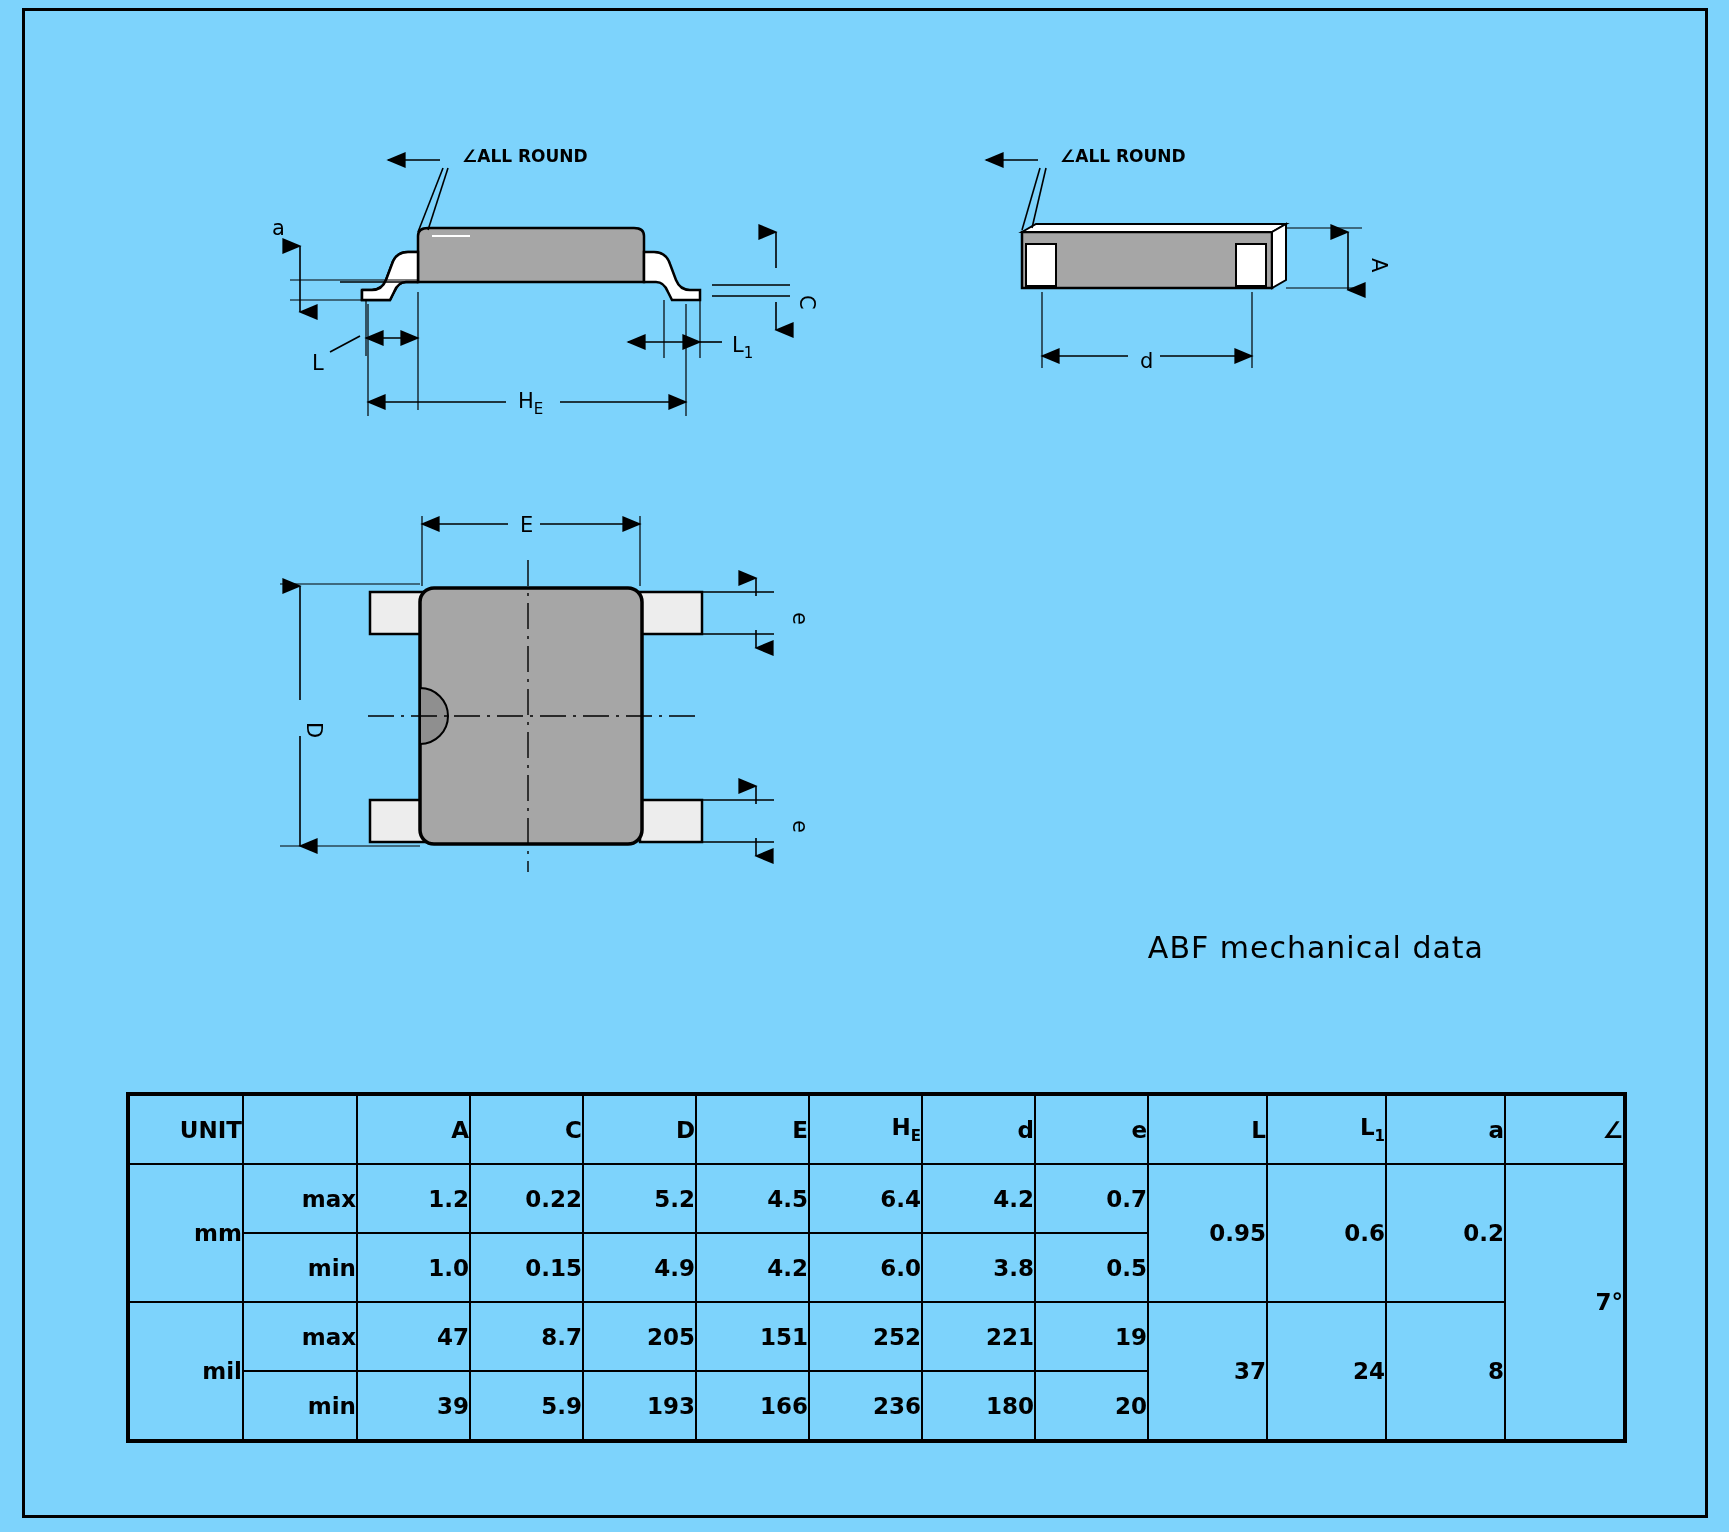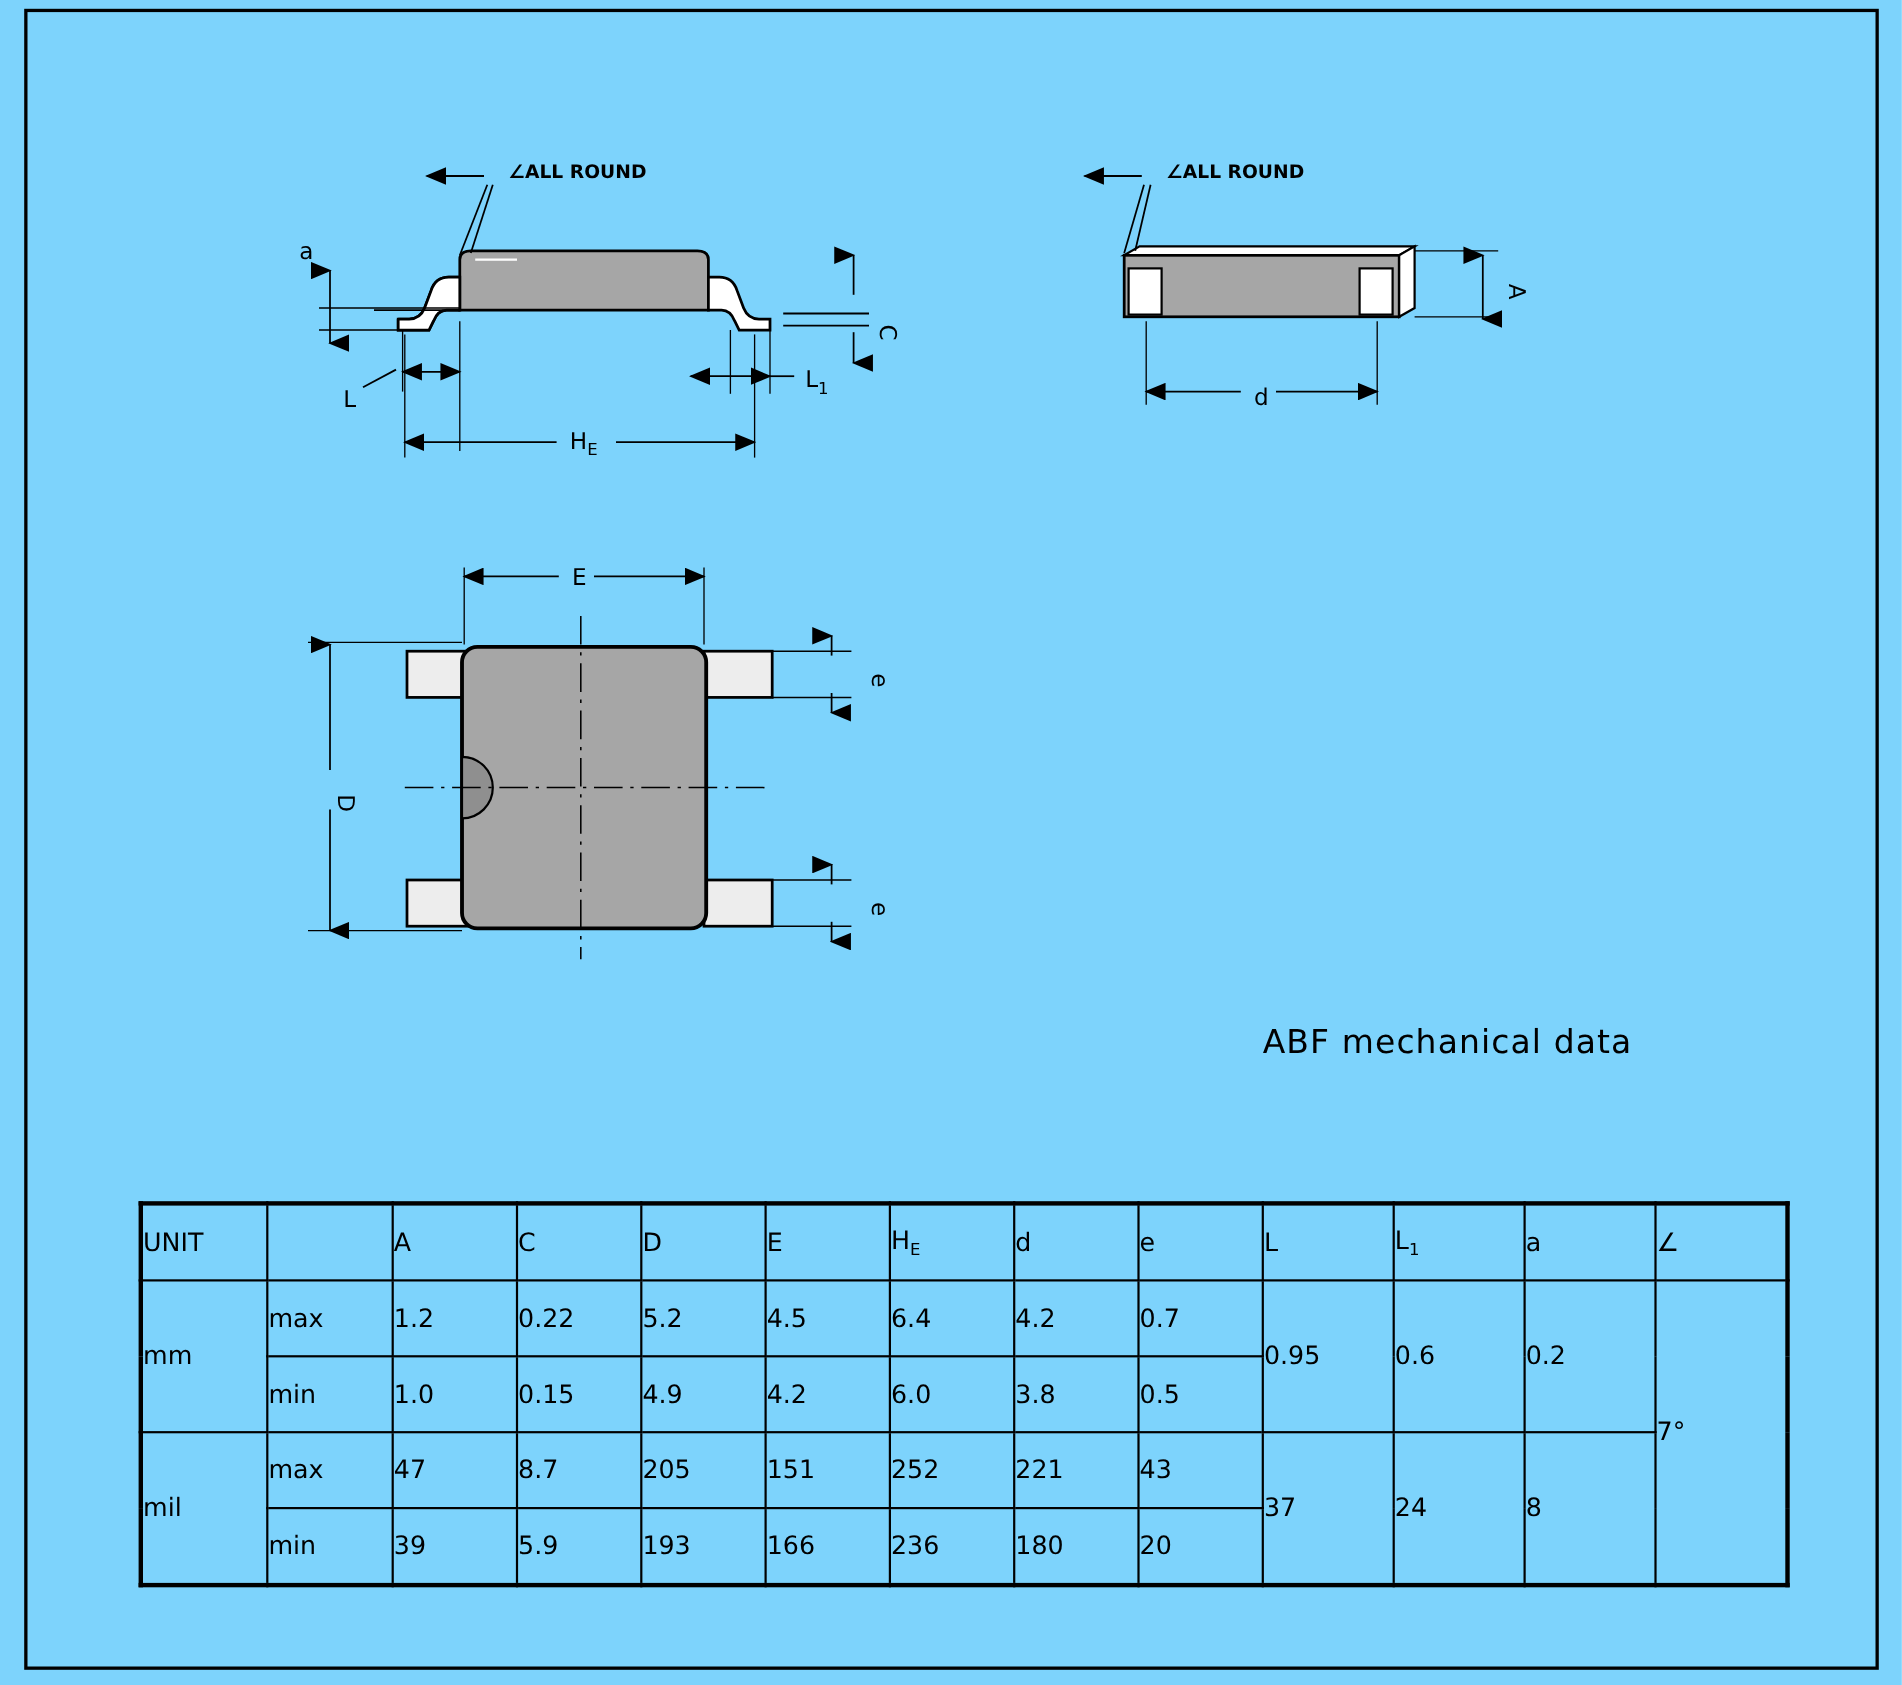--- a/index.html
+++ b/index.html
@@ -58,23 +58,23 @@
     left: 126px;
     top: 1092px;
   }
   table.mech {
     border-collapse: collapse;
     border: 4px solid #000;
     font-size: 23px;
   }
   table.mech td, table.mech th {
     border: 2px solid #000;
-    text-align: left;
+    text-align: right;
     vertical-align: middle;
-    font-weight: normal;
+    font-weight: bold;
     padding: 0;
     height: 67px;
   }
   .c-unit  { width: 112px; }
   .c-mm    { width: 112px; }
   .c-num   { width: 111px; }
   .c-wide  { width: 117px; }
   .sub { font-size: 15px; vertical-align: sub; }
   .deg { font-size: 23px; }
 </style>
@@ -267,21 +267,21 @@
 
         <tr>
           <td rowspan="2">mil</td>
           <td>max</td>
           <td>47</td>
           <td>8.7</td>
           <td>205</td>
           <td>151</td>
           <td>252</td>
           <td>221</td>
-          <td>43</td>
+          <td>19</td>
           <td rowspan="2">37</td>
           <td rowspan="2">24</td>
           <td rowspan="2">8</td>
         </tr>
 
         <tr>
           <td>min</td>
           <td>39</td>
           <td>5.9</td>
           <td>193</td>

